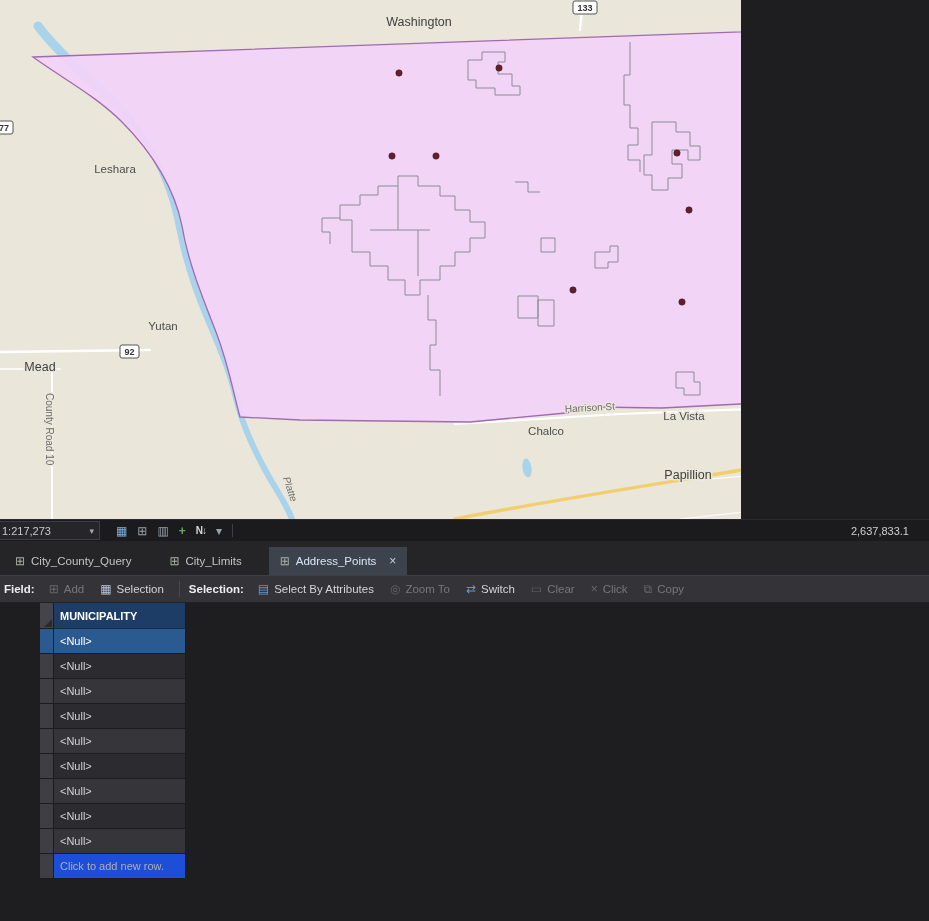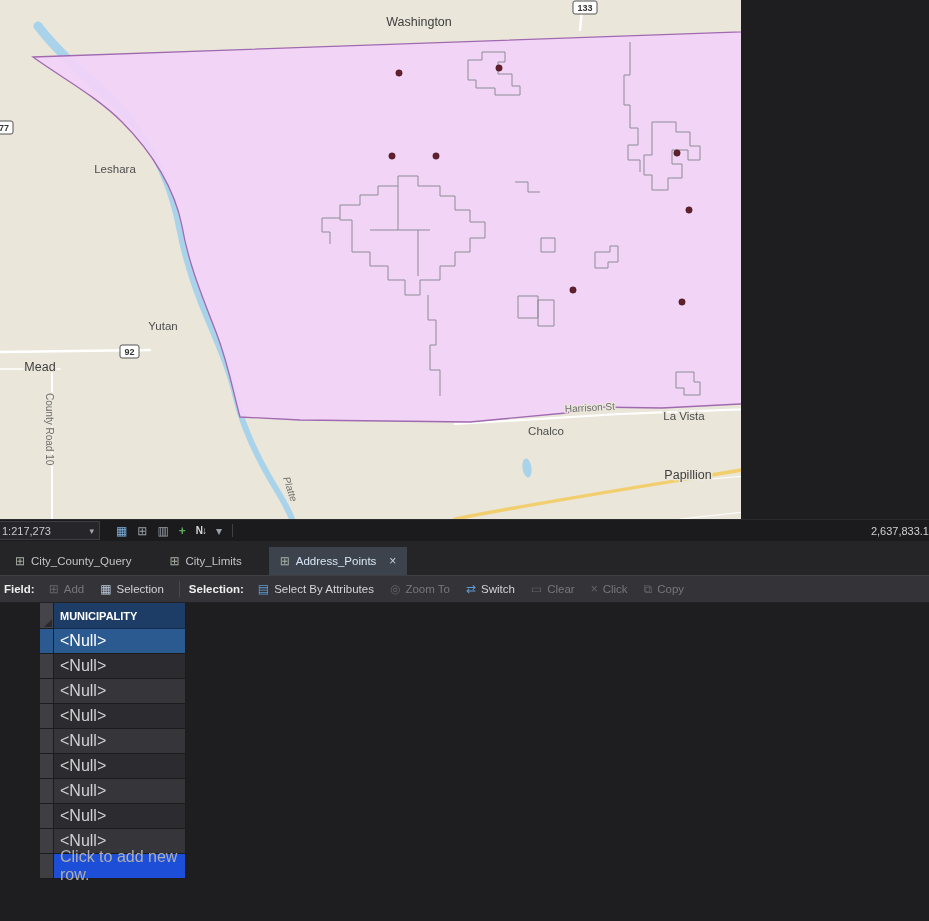--- a/index.html
+++ b/index.html
@@ -24,21 +24,21 @@
   .scalebox{height:17px;width:92px;margin-left:-4px;background:#26262a;border:1px solid #3d3d44;
     display:flex;align-items:center;justify-content:space-between;padding:0 5px;box-sizing:content-box;}
   .scalebox .caret{font-size:9px;color:#a8a8aa;}
   .sb-icons{display:flex;align-items:center;gap:10px;margin-left:16px;font-size:12px;}
   .sb-icons .ic{cursor:default;}
   .ic-blue{color:#7fb2e0;}
   .ic-gray{color:#9aa0a8;}
   .ic-green{color:#5fae5f;font-weight:bold;}
   .ic-north{color:#d8d8da;font-size:10px;font-weight:bold;letter-spacing:-1px;}
   .sb-sep{width:1px;height:13px;background:#3f3f44;margin:0 10px;}
-  .coord{position:absolute;right:0;top:0;height:22px;display:flex;align-items:center;color:#cfcfd1;}
+  .coord{position:absolute;right:20px;top:0;height:22px;display:flex;align-items:center;color:#cfcfd1;}
 
   
   .tabbar{position:absolute;left:0;top:541px;width:929px;height:34px;background:#252527;
     display:flex;align-items:flex-end;padding-left:4px;box-sizing:border-box;}
   .tab{height:28px;display:flex;align-items:center;gap:6px;padding:0 11px;margin-right:16px;
     font-size:11.5px;color:#c3c3c5;cursor:default;white-space:nowrap;}
   .tab.active{background:#3d434d;color:#d6e6f5;}
   .tabicon{color:#a7b0a5;font-size:12px;}
   .tabclose{margin-left:7px;color:#cfcfcf;font-size:12px;}
 
@@ -57,22 +57,22 @@
   
   .tablewrap{position:absolute;left:0;top:603px;width:146px;padding-left:40px;}
   .thead{display:flex;height:26px;}
   .corner{width:13px;background:#44444a;border-right:1px solid #1c1c1e;border-bottom:1px solid #1c1c1e;position:relative;}
   .corner::after{content:"";position:absolute;right:1px;bottom:1px;border-style:solid;
     border-width:0 0 8px 8px;border-color:transparent transparent #2a2a2e transparent;}
   .colhead{flex:1;background:#1d3c66;color:#ffffff;font-weight:bold;font-size:11px;
     display:flex;align-items:center;padding-left:6px;border-right:1px solid #1c1c1e;border-bottom:1px solid #142b4c;}
   .trow{display:flex;height:25px;}
   .rsel{width:13px;background:#3e3e43;border-right:1px solid #1c1c1e;border-bottom:1px solid #1c1c1e;}
-  .tcell{flex:1;font-size:16px;color:#d2d2d4;display:flex;align-items:center;padding-left:6px;
-    border-right:1px solid #1c1c1e;border-bottom:1px solid #1c1c1e;background:#2c2c30;}
+  .tcell{flex:1;font-size:11px;color:#d2d2d4;display:flex;align-items:center;padding-left:6px;
+    border-right:1px solid #1c1c1e;border-bottom:1px solid #1c1c1e;background:#2c2c30;text-align:center;}
   .trow.alt .tcell{background:#35353a;}
   .trow.selected .tcell,.trow.selected .rsel{background:#2a5a8f;color:#ffffff;}
   .trow.addrow .tcell{background:#1d4ed8;color:#aeaeb0;}
 </style>
 </head>
 <body>
 
 <div class="map">
   <svg width="929" height="519" viewBox="0 0 929 519">
 

